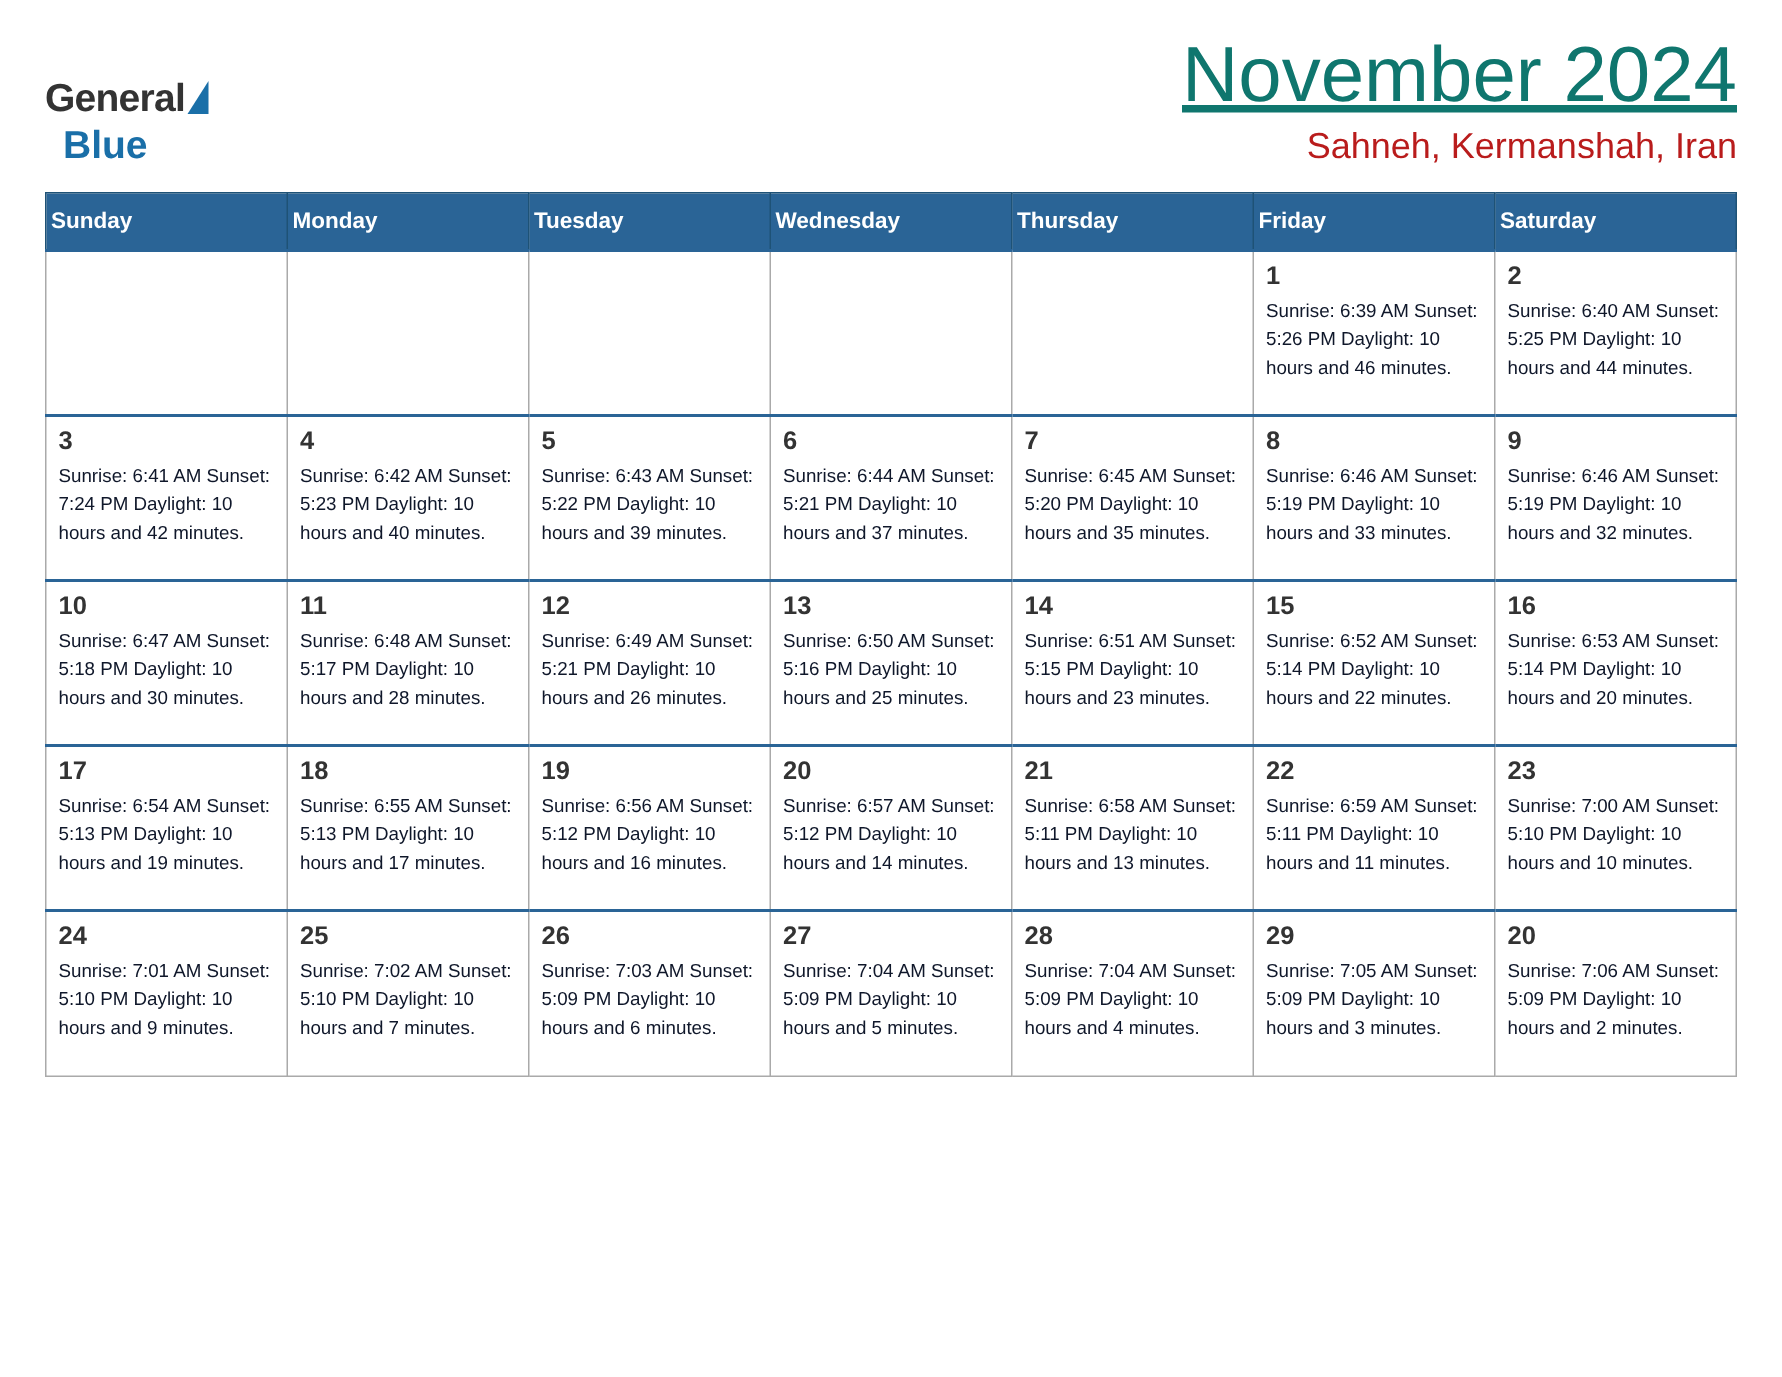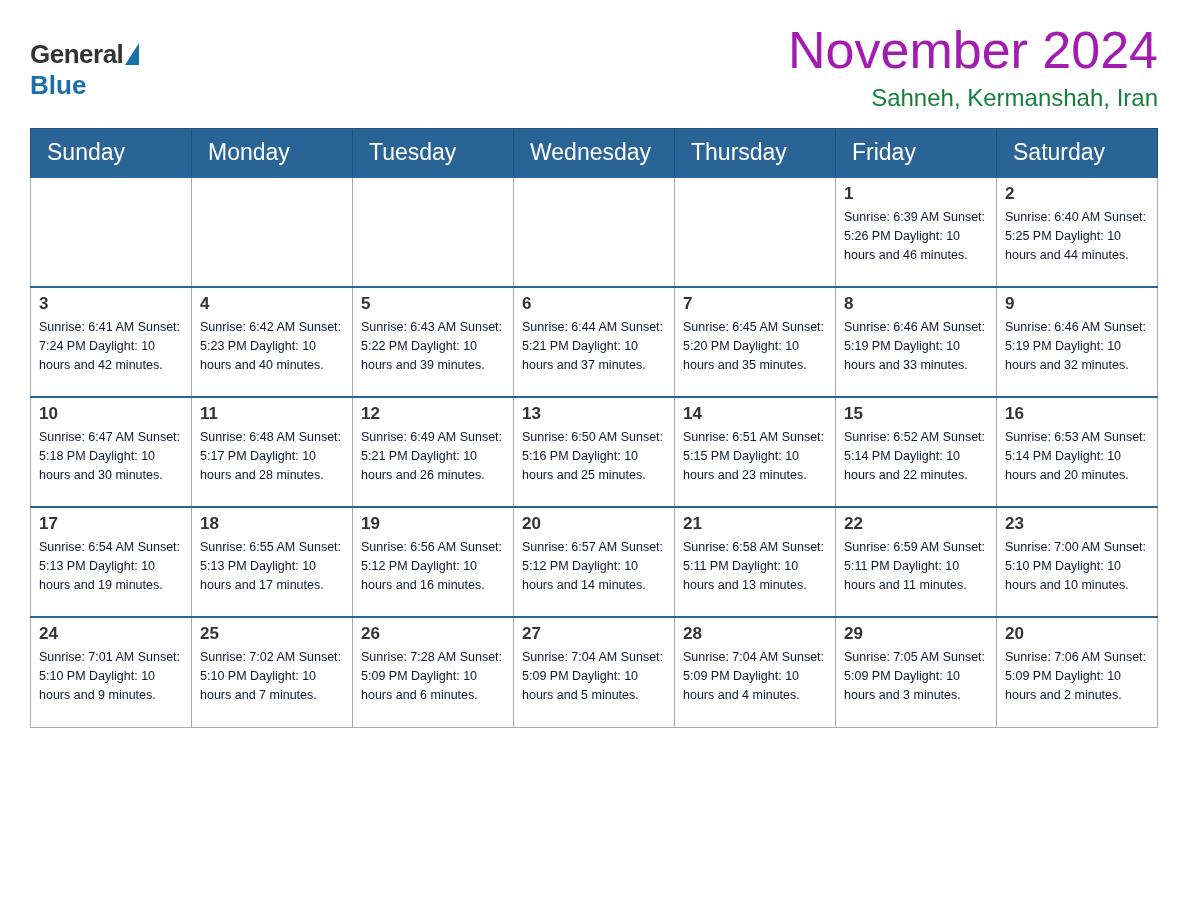--- a/index.html
+++ b/index.html
@@ -6,21 +6,21 @@
     body {
       font-family: Arial, sans-serif;
       background: #fff;
       padding: 20px 30px;
       width: 1188px;
       min-height: 918px;
     }
     .header {
       display: flex;
       justify-content: space-between;
-      align-items: center;
+      align-items: flex-end;
       margin-bottom: 16px;
     }
     .logo {
       display: flex;
       flex-direction: column;
       align-items: flex-start;
       padding-top: 8px;
     }
     .logo-top {
       display: flex;
@@ -37,46 +37,47 @@
       height: 0;
       border-left: 14px solid transparent;
       border-bottom: 22px solid #1a6fa8;
       margin-left: 2px;
       margin-bottom: 2px;
     }
     .logo-blue {
       font-size: 26px;
       font-weight: bold;
       color: #1a6fa8;
-      margin-left: 0;
+      margin-left: 12px;
     }
     .title-area {
       text-align: right;
     }
     .month-title {
       font-size: 52px;
       font-weight: normal;
-      color: #a21caf;
+      color: #0f766e;
+      text-decoration: underline;
     }
     .location {
       font-size: 24px;
-      color: #15803d;
+      color: #b91c1c;
       margin-top: 4px;
     }
     .calendar {
       width: 100%;
       border-collapse: collapse;
       border: 1px solid #999;
     }
     .calendar th {
       background-color: #2a6496;
       color: #fff;
-      padding: 10px 16px;
-      font-size: 23px;
-      font-weight: normal;
+      padding: 10px 3px;
+      font-size: 15px;
+      font-weight: bold;
       text-align: left;
       border: 1px solid #1e5276;
     }
     .calendar td {
       vertical-align: top;
       padding: 6px 8px;
       border: 1px solid #aaa;
       width: calc(100% / 7);
       min-height: 110px;
       height: 110px;
@@ -289,21 +290,21 @@
 Daylight: 10 hours and 9 minutes.</div>
         </td>
         <td>
           <span class="day-num">25</span>
           <div class="day-info">Sunrise: 7:02 AM
 Sunset: 5:10 PM
 Daylight: 10 hours and 7 minutes.</div>
         </td>
         <td>
           <span class="day-num">26</span>
-          <div class="day-info">Sunrise: 7:28 AM
+          <div class="day-info">Sunrise: 7:03 AM
 Sunset: 5:09 PM
 Daylight: 10 hours and 6 minutes.</div>
         </td>
         <td>
           <span class="day-num">27</span>
           <div class="day-info">Sunrise: 7:04 AM
 Sunset: 5:09 PM
 Daylight: 10 hours and 5 minutes.</div>
         </td>
         <td>

